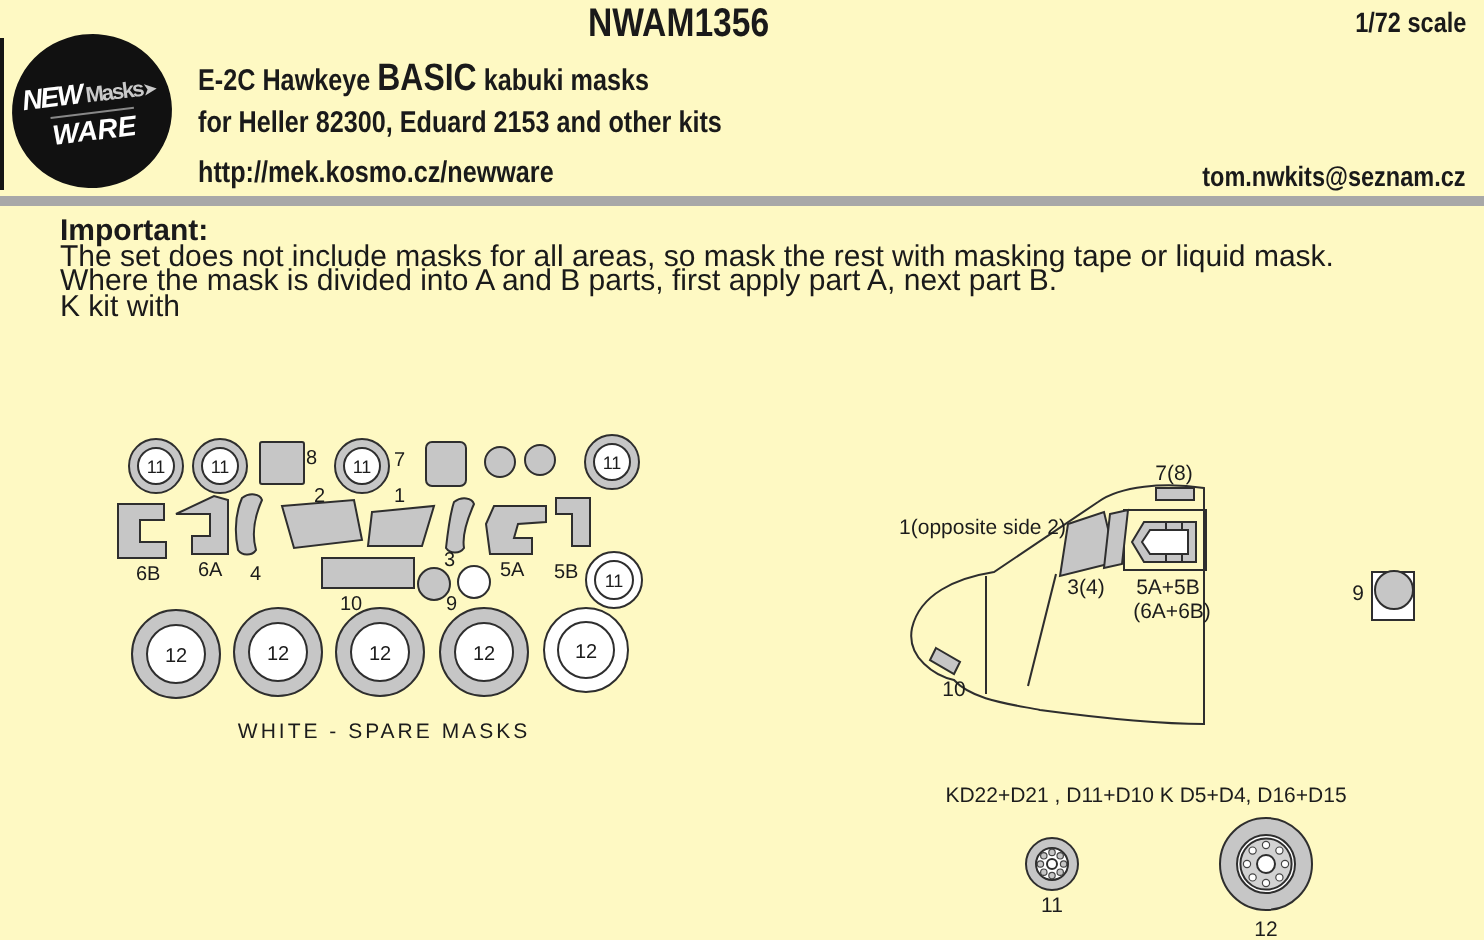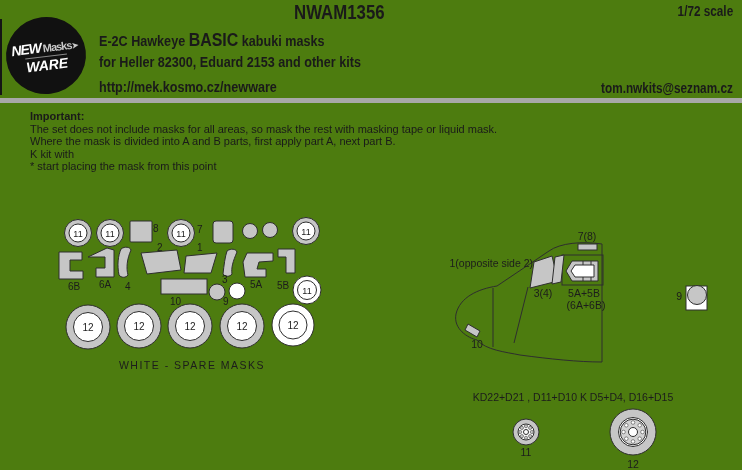--- a/index.html
+++ b/index.html
@@ -1,16 +1,16 @@
 <!DOCTYPE html>
 <html><head>
 <meta charset="utf-8">
 <style>
   html,body{margin:0;padding:0;background:#fff;}
-  .page{position:relative;width:742px;height:470px;background:#4d7c0f;overflow:hidden;
+  .page{position:relative;width:742px;height:470px;background:#fef9c3;overflow:hidden;
         font-family:"Liberation Sans", sans-serif;color:#1a1a1a;}
   .abs{position:absolute;}
   .cond{transform:scaleX(.84);transform-origin:0 0;white-space:nowrap;font-weight:bold;}
   .cond-r{transform:scaleX(.84);transform-origin:100% 0;white-space:nowrap;font-weight:bold;}
   .product-code{left:294px;top:1px;font-size:20px;letter-spacing:0;}
   .scale{right:9px;top:3px;font-size:14px;}
   .title1{left:99px;top:29px;font-size:15px;}
   .title1 .big{font-size:19px;}
   .title2{left:99px;top:53px;font-size:15px;}
   .website{left:99px;top:78px;font-size:15px;}
@@ -21,21 +21,21 @@
   .logo{left:6px;top:17px;width:80px;height:77px;background:#111;border-radius:50%;
         transform:rotate(-7deg);display:flex;flex-direction:column;align-items:center;
         justify-content:center;line-height:1;}
   .logo .l1{display:flex;align-items:baseline;gap:2px;}
   .logo .new{color:#fff;font-weight:bold;font-style:italic;font-size:14px;letter-spacing:-1px;}
   .logo .masks{color:#c9c9c9;font-size:11px;font-weight:bold;letter-spacing:-1px;}
   .logo .arrow{color:#c9c9c9;font-size:9px;margin-left:-2px;}
   .logo .ware{color:#fff;font-weight:bold;font-style:italic;font-size:14px;letter-spacing:0px;
               border-top:1px solid #888;margin-top:2px;padding-top:1px;}
 
-  .notes{left:30px;top:110px;width:690px;font-size:11px;line-height:12.6px;}
+  .notes{left:30px;top:110px;width:690px;font-size:15px;line-height:12.6px;}
   .notes .hd{font-weight:bold;}
   .wwsym{font-weight:bold;font-style:italic;letter-spacing:-2px;}
 
   svg text{font-family:"Liberation Sans", sans-serif;fill:#1c1c1c;}
   .shape{fill:#c6c6c6;stroke:#2e2e2e;stroke-width:1;}
   .white-shape{fill:#ffffff;stroke:#2e2e2e;stroke-width:1;}
   .outline{fill:none;stroke:#2e2e2e;stroke-width:1;}
 </style>
 </head>
 <body>
@@ -60,21 +60,20 @@
   <div class="abs title2 cond">for Heller 82300, Eduard 2153 and other kits</div>
   <div class="abs website cond">http://mek.kosmo.cz/newware</div>
   <div class="abs email cond-r">tom.nwkits@seznam.cz</div>
   <div class="abs divider"></div>
 
   <div class="abs notes">
     <div class="hd">Important:</div>
     <div>The set does not include masks for all areas, so mask the rest with masking tape or liquid mask.</div>
     <div>Where the mask is divided into A and B parts, first apply part A, next part B.</div>
     <div>K kit with</div>
-    <div>* start placing the mask from this point</div>
   </div>
 
   <svg class="abs" style="left:50px;top:212px;" width="295" height="165" viewBox="50 212 295 165">
 
     <g>
       <circle class="shape" cx="78" cy="233" r="13.5"></circle>
         <circle class="white-shape" cx="78" cy="233" r="9"></circle>
       <text x="78" y="236.5" font-size="9" text-anchor="middle">11</text>
     </g>
     <g>

